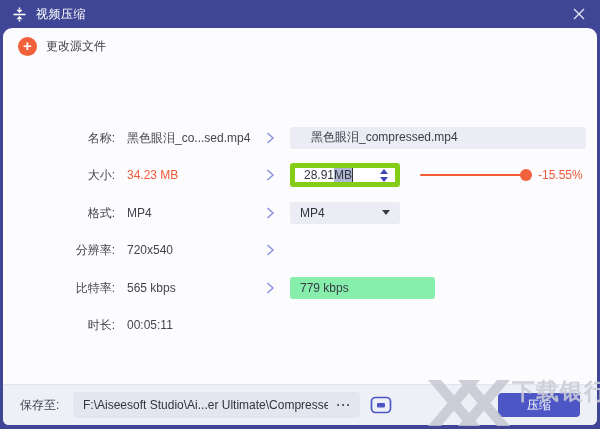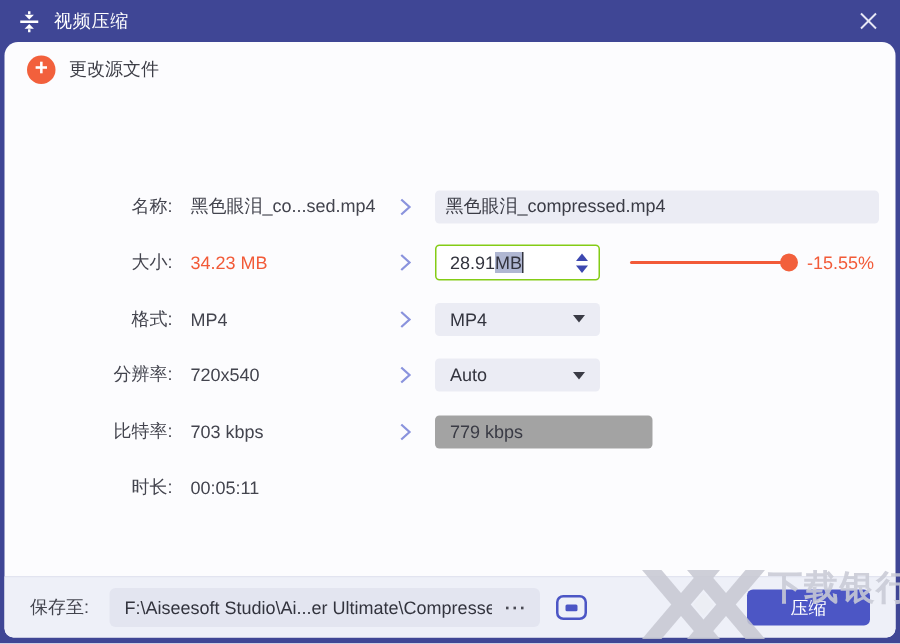--- a/index.html
+++ b/index.html
@@ -48,25 +48,25 @@
   }
   .orig {
     position:absolute; left:112px; top:50%; transform:translateY(-50%);
     font-size:12px; color:#43444e;
   }
   .orig.orange { color:#f25a38; }
   .chev { position:absolute; left:251px; top:50%; transform:translateY(-50%); display:flex; }
   .text-field {
     position:absolute; left:275px; top:50%; transform:translateY(-50%);
     width:296px; height:22px; background:#ebecf4; border:none; border-radius:3px;
-    font-size:12px; color:#3a3b45; padding:0 7px; font-family:inherit; outline:none;
+    font-size:12px; color:#3a3b45; padding:0 21px; font-family:inherit; outline:none;
   }
   .spinbox {
     position:absolute; left:275px; top:50%; transform:translateY(-50%);
-    width:110px; height:24px; background:#ffffff; border:1px solid #84cc16;
+    width:110px; height:24px; background:#ffffff; border:5px solid #84cc16;
     border-radius:3px; display:flex; align-items:center; padding-left:9px;
     font-size:12px; color:#33343e; cursor:text;
   }
   .sel { background:#b0b7d2; }
   .caret { width:1px; height:14px; background:#33343e; }
   .spin-arrows {
     position:absolute; right:7px; top:0; bottom:0;
     display:flex; flex-direction:column; justify-content:center; gap:3px; cursor:pointer;
   }
   .tri-up { width:0; height:0; border-left:4px solid transparent; border-right:4px solid transparent; border-bottom:5px solid #3d48b0; }
@@ -77,21 +77,21 @@
   .pct { position:absolute; left:523px; top:50%; transform:translateY(-50%); font-size:12px; color:#f25a38;text-align:center; }
   .selectbox {
     position:absolute; left:275px; top:50%; transform:translateY(-50%);
     width:110px; height:22px; background:#ebecf4; border-radius:3px;
     display:flex; align-items:center; justify-content:space-between;
     padding:0 10px; font-size:12px; color:#33343e; cursor:pointer;
   }
   .dd-tri { width:0; height:0; border-left:4px solid transparent; border-right:4px solid transparent; border-top:5px solid #3a3b45; }
   .plain-field {
     position:absolute; left:275px; top:50%; transform:translateY(-50%);
-    width:145px; height:22px; background:#a3a3a3; border-radius:3px;
+    width:145px; height:22px; background:#86efac; border-radius:3px;
     display:flex; align-items:center; padding:0 10px; font-size:12px; color:#3a3b45;
   }
   .preview-btn {
     position:absolute; left:250px; top:50%; transform:translateY(-50%);
     width:150px; height:25px; background:#fff; border:1px solid #7a83d4;
     border-radius:13px; color:#4a54c2; font-size:12px; font-family:inherit;
     display:flex; align-items:center; justify-content:center; cursor:pointer;
   }
   
   .footer {
@@ -207,29 +207,25 @@
       </div>
 
       <div class="row">
         <span class="lbl">分辨率:</span>
         <span class="orig">720x540</span>
         <span class="chev">
           <svg width="9" height="13" viewBox="0 0 9 13">
               <polyline points="1.5,1.5 7,6.5 1.5,11.5" stroke="#8a93dd" stroke-width="1.5" fill="none"></polyline>
             </svg>
         </span>
-        <div class="selectbox">
-          <span>Auto</span>
-          <span class="dd-tri"></span>
-        </div>
       </div>
 
       <div class="row">
         <span class="lbl">比特率:</span>
-        <span class="orig">703 kbps</span>
+        <span class="orig">565 kbps</span>
         <span class="chev">
           <svg width="9" height="13" viewBox="0 0 9 13">
               <polyline points="1.5,1.5 7,6.5 1.5,11.5" stroke="#8a93dd" stroke-width="1.5" fill="none"></polyline>
             </svg>
         </span>
         <div class="plain-field">
           <span>779 kbps</span>
         </div>
       </div>
 

